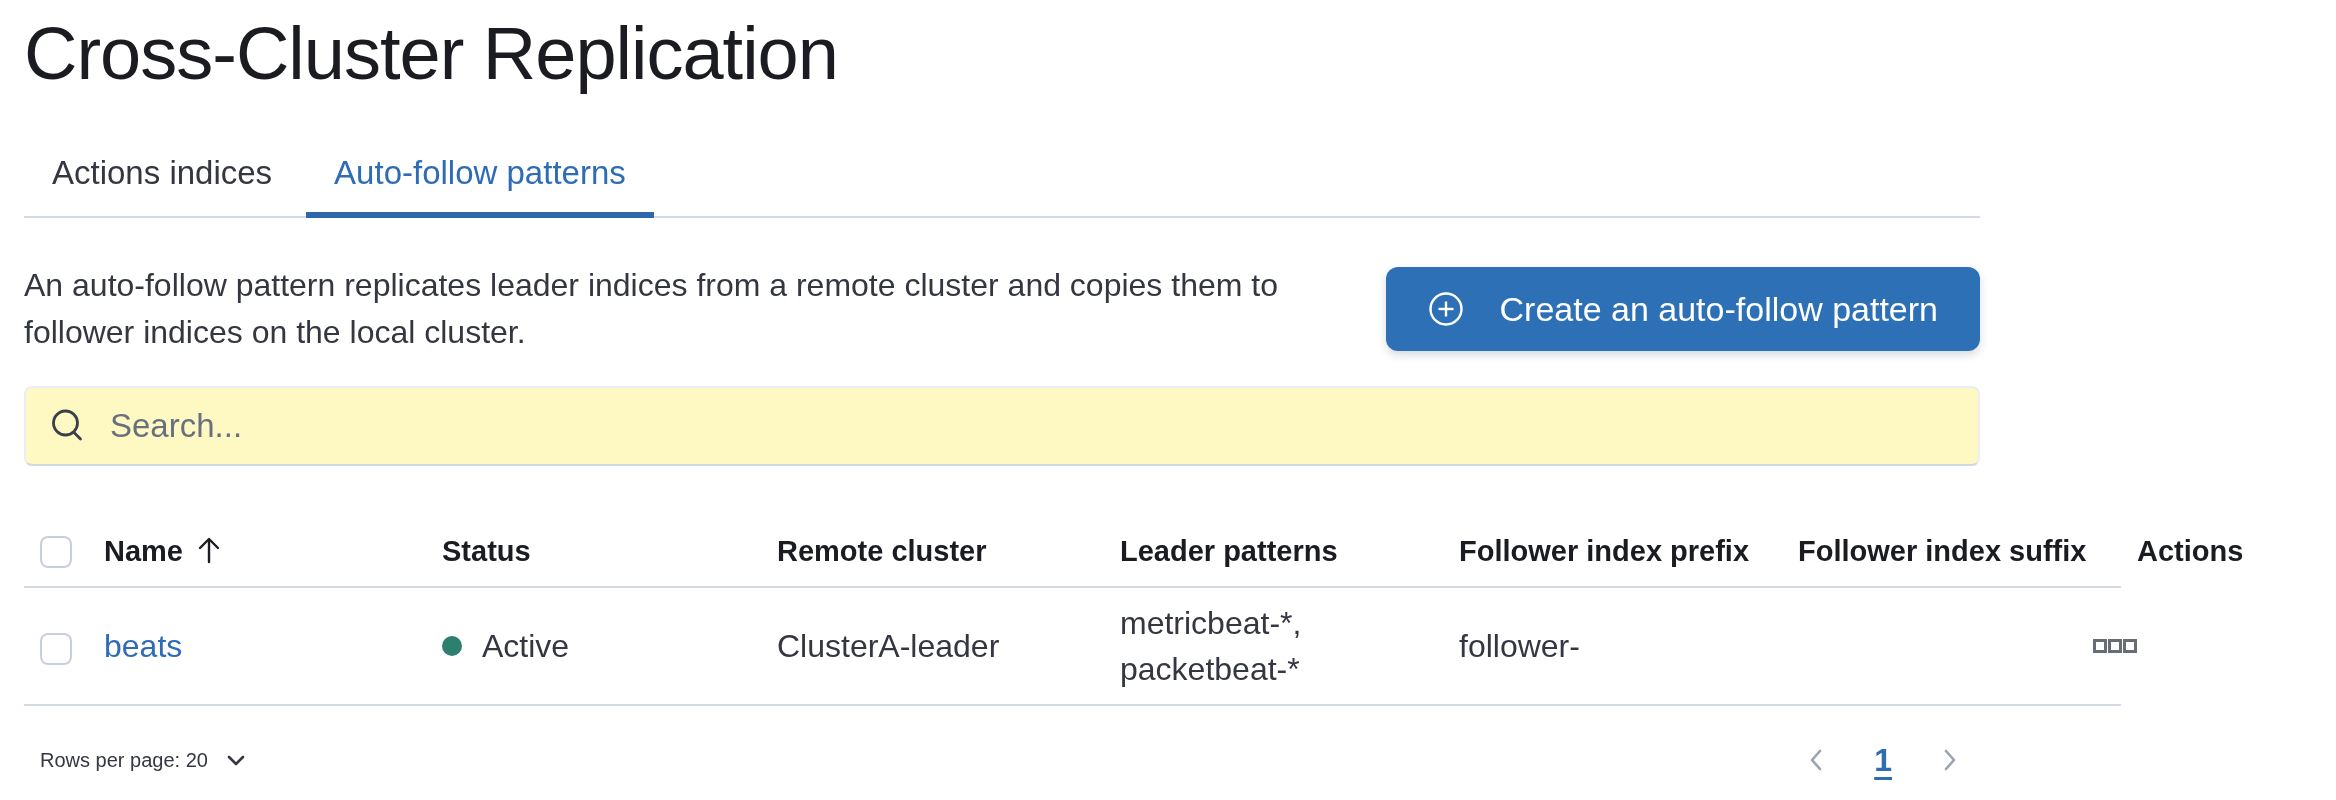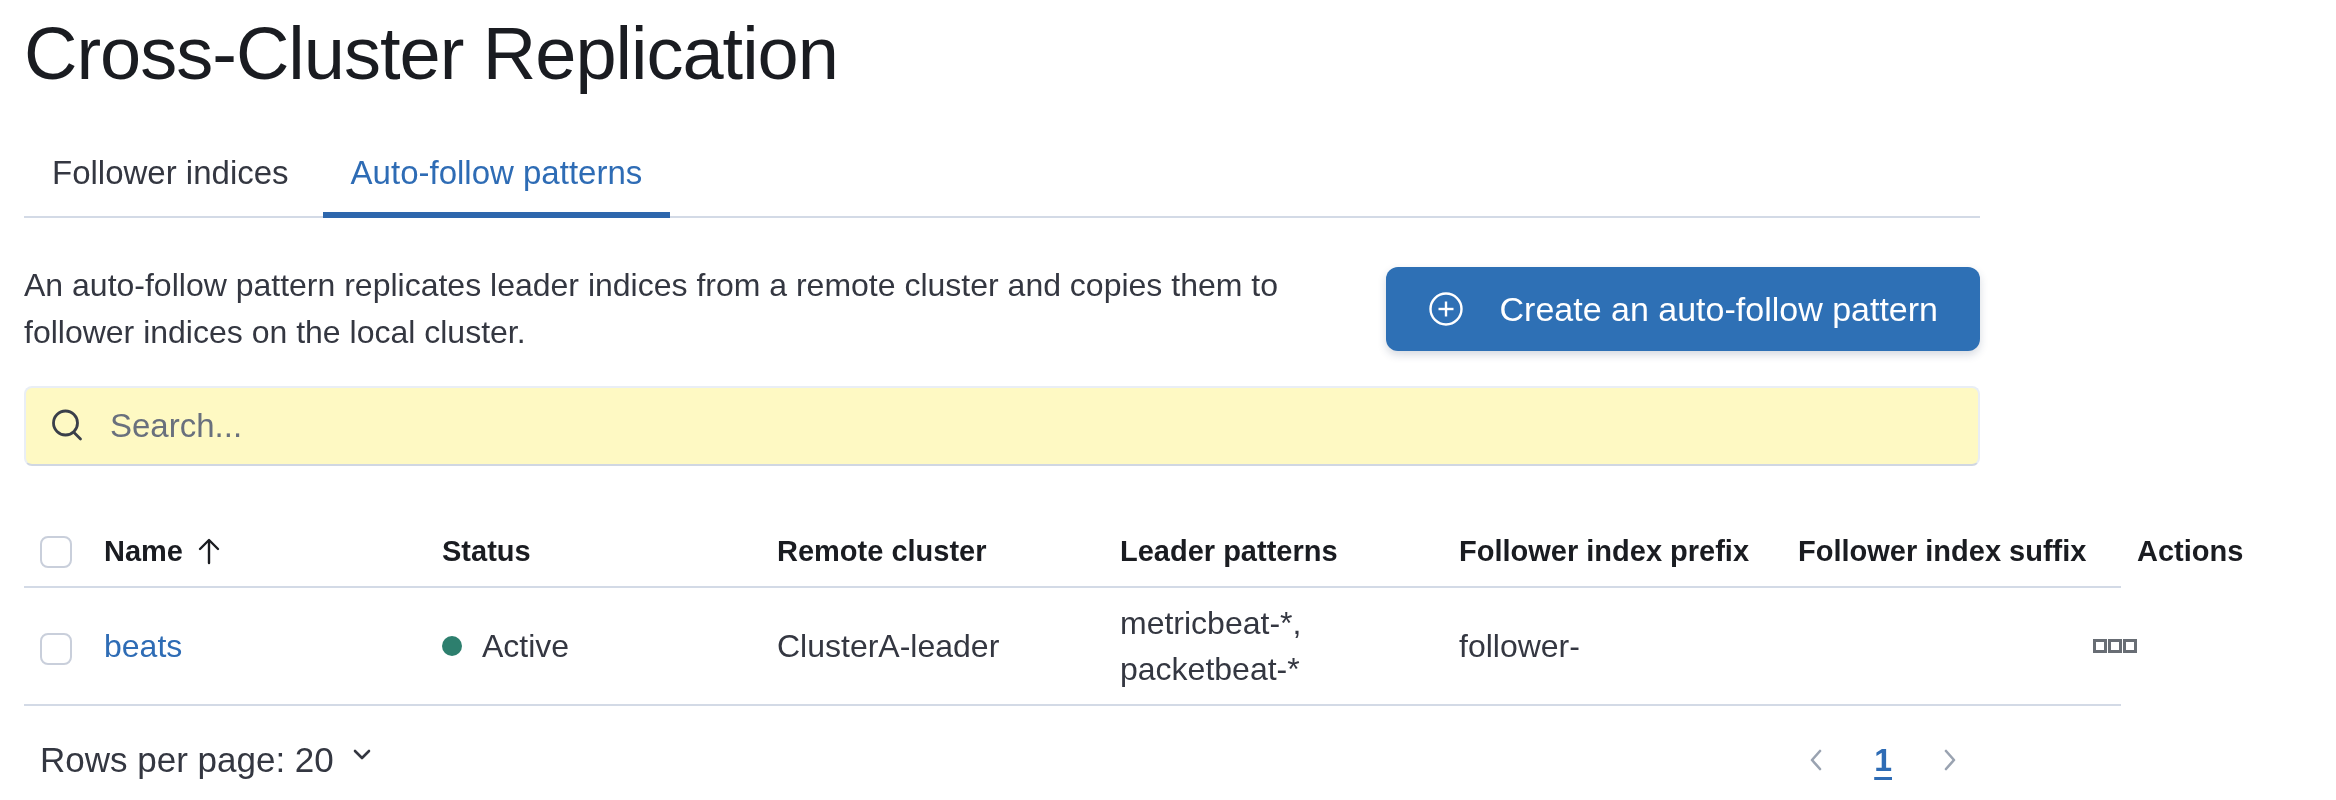--- a/index.html
+++ b/index.html
@@ -110,21 +110,21 @@
     color: var(--text-dark, #1a1c21);
     white-space: nowrap;
   }
   td {
     padding: 12px 16px;
     font-size: 32px;
     line-height: 46px;
     color: var(--text-body, #343741);
   }
   th.col-actions, td.col-actions { text-align: right; }
-  .th-inner { display: inline-flex; align-items: center; gap: 12px; cursor: pointer; }
+  .th-inner { display: inline-flex; gap: 12px; cursor: pointer; }
 
   .checkbox {
     display: inline-block;
     width: 32px; height: 32px;
     border: 2px solid #c9cfdb;
     border-radius: 8px;
     background: #fff;
     cursor: pointer;
     vertical-align: middle;
   }
@@ -145,23 +145,23 @@
   
   .footer {
     margin-top: 32px;
     height: 44px;
     display: flex;
     align-items: center;
     padding: 0 16px;
   }
   .rows-per-page {
     display: inline-flex;
-    align-items: flex-start;
+    align-items: center;
     gap: 14px;
-    font-size: 35px;
+    font-size: 20px;
     color: var(--text-body, #343741);
     cursor: pointer;
   }
   .pagination {
     margin-left: auto;
     display: inline-flex;
     align-items: center;
     gap: 42px;
   }
   .page-num {
@@ -176,21 +176,21 @@
   svg { display: block; }
 </style>
 </head>
 <body>
 
 <div class="page">
 
   <h1 class="page-title">Cross-Cluster Replication</h1>
 
   <div class="tabs">
-    <div class="tab">Follower indices</div>
+    <div class="tab">Actions indices</div>
     <div class="tab active">Auto-follow patterns</div>
   </div>
 
   <div class="intro">
     <p class="intro-desc">An auto-follow pattern replicates leader indices from a remote cluster and copies them to follower indices on the local cluster.</p>
     <button class="create-btn">
       <span>
         <svg width="36" height="36" viewBox="0 0 36 36" fill="none" stroke="#ffffff" stroke-width="2.4">
           <circle cx="18" cy="18" r="15.5"></circle>
           <line x1="18" y1="10.5" x2="18" y2="25.5"></line>

